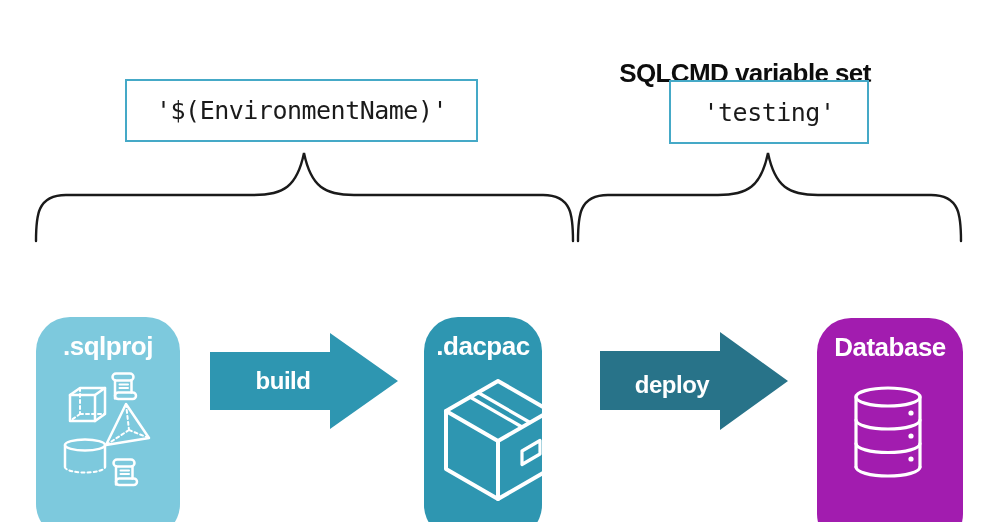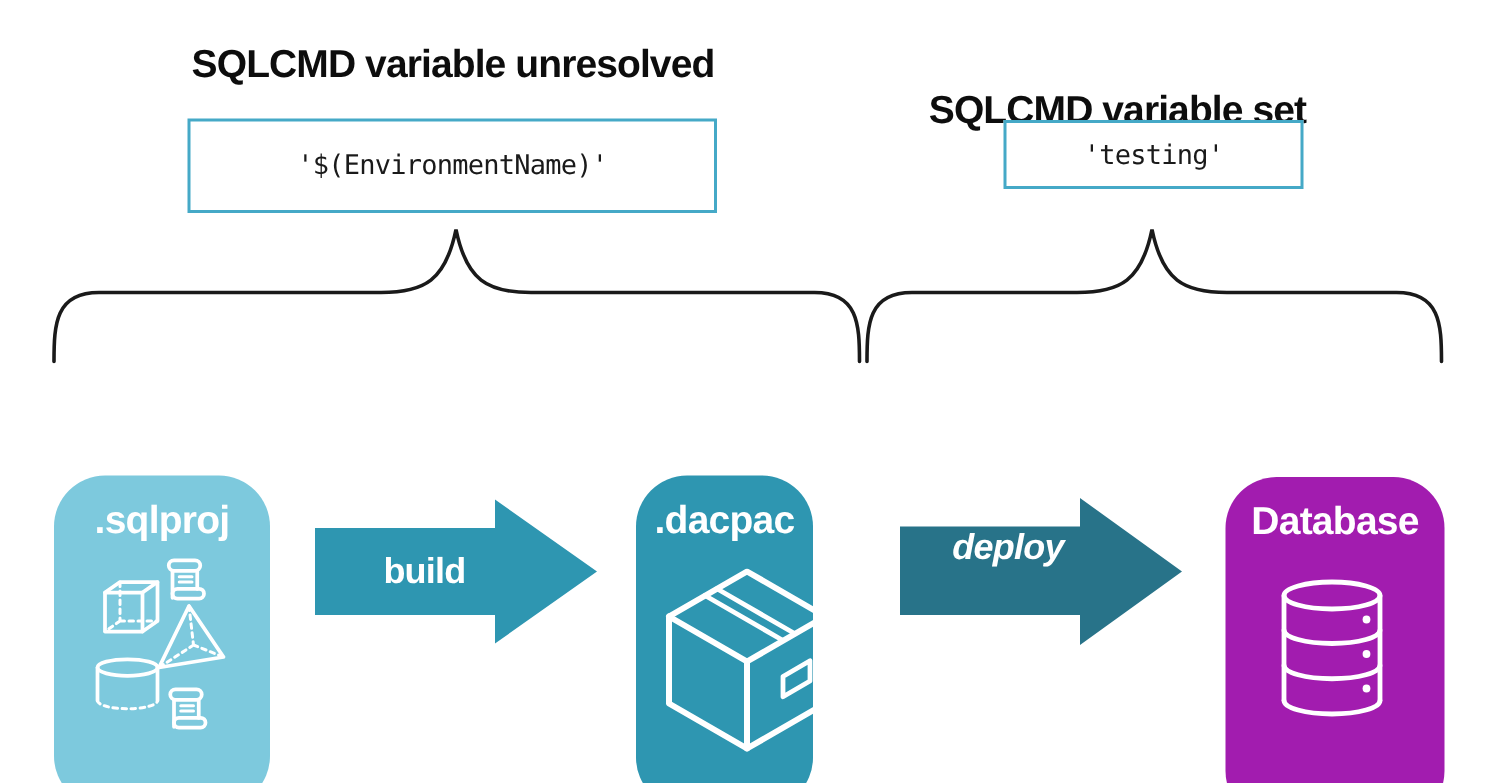--- a/index.html
+++ b/index.html
@@ -14,54 +14,53 @@
     text-align:center;white-space:nowrap;
   }
   .t-left{left:102px;width:400px;}
   .t-right{left:545px;width:400px;margin-top:31px;}
   
   .codebox{
     position:absolute;background:#ffffff;border:2px solid #45A9C7;
     display:flex;align-items:center;justify-content:center;box-sizing:border-box;
   }
   .cb-left{left:125px;top:79px;width:353px;height:63px;}
-  .cb-right{left:669px;top:80px;width:200px;height:46px;}
+  .cb-right{left:669px;top:80px;width:200px;height:64px;}
   .code{
-    font-family:"DejaVu Sans Mono",monospace;font-size:18px;color:#1a1a1a;
+    font-family:"DejaVu Sans Mono",monospace;font-size:25px;color:#1a1a1a;
     white-space:pre;letter-spacing:-0.5px;
   }
   
   .bg{position:absolute;left:0;top:0;width:1000px;height:522px;}
   
   .arrow-label{
     position:absolute;transform:translate(-50%,-52%);
     font-size:24px;font-weight:bold;color:#ffffff;letter-spacing:-0.5px;white-space:nowrap;
   }
   .al-build{left:283px;top:382px;}
-  .al-deploy{left:672px;top:366px;font-style:italic;}
+  .al-deploy{left:672px;top:386px;}
   
   .node{position:absolute;border-radius:34px;margin-top:48px;}
   .node-sqlproj{left:36px;top:269px;width:144px;height:221px;background:#7DC9DD;}
   .node-dacpac{left:424px;top:269px;width:118px;height:222px;background:#2E96B1;}
   .node-database{left:817px;top:270px;width:146px;height:230px;background:#a21caf;}
   .node-label{
     position:absolute;left:0;top:14px;width:100%;text-align:center;
     font-size:26px;font-weight:bold;color:#ffffff;letter-spacing:-0.5px;
   }
   .node-icon{position:absolute;}
   .ic-sqlproj{left:19px;top:46px;}
   .ic-dacpac{left:19px;top:62px;}
   .ic-database{left:36px;top:68px;}
 </style>
 </head>
 <body>
 
 <div class="canvas">
 
-  <div class="title t-left">SQLCMD variable unresolved</div>
   <div class="title t-right">SQLCMD variable set</div>
 
   <div class="codebox cb-left">
     <span class="code">'$(EnvironmentName)'</span>
   </div>
   <div class="codebox cb-right">
     <span class="code">'testing'</span>
   </div>
 
   <svg class="bg" viewBox="0 0 1000 522">

